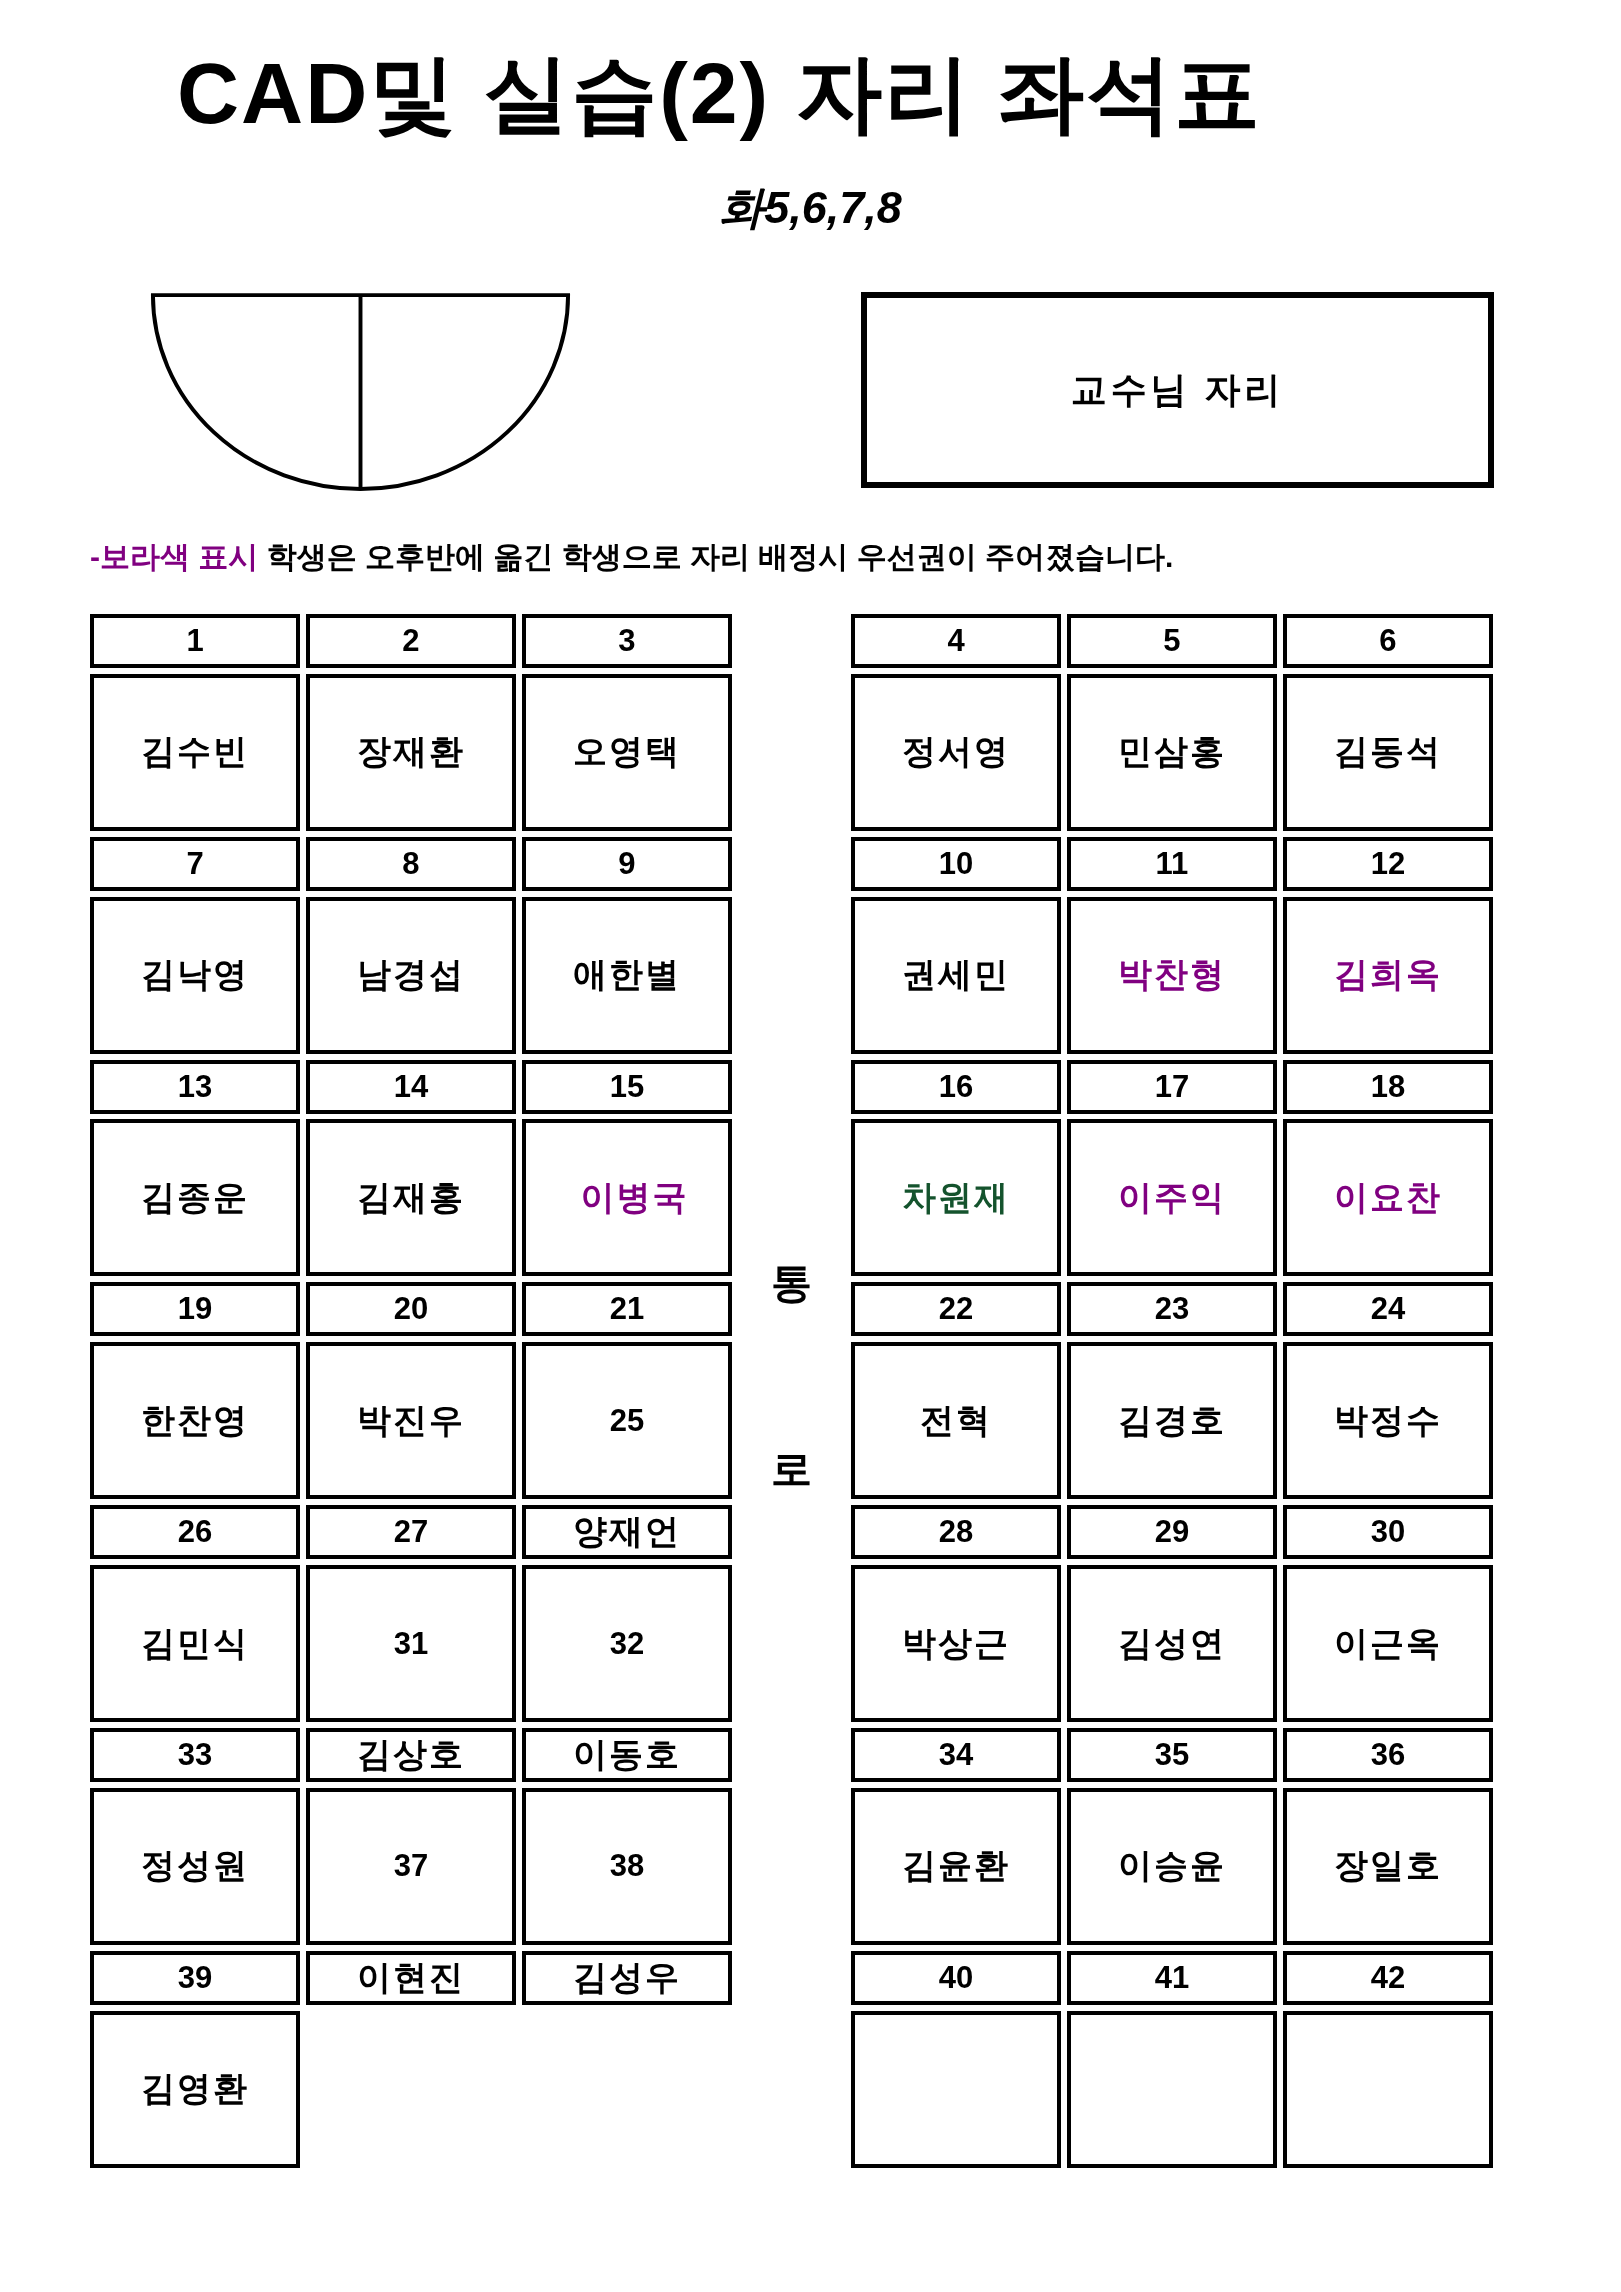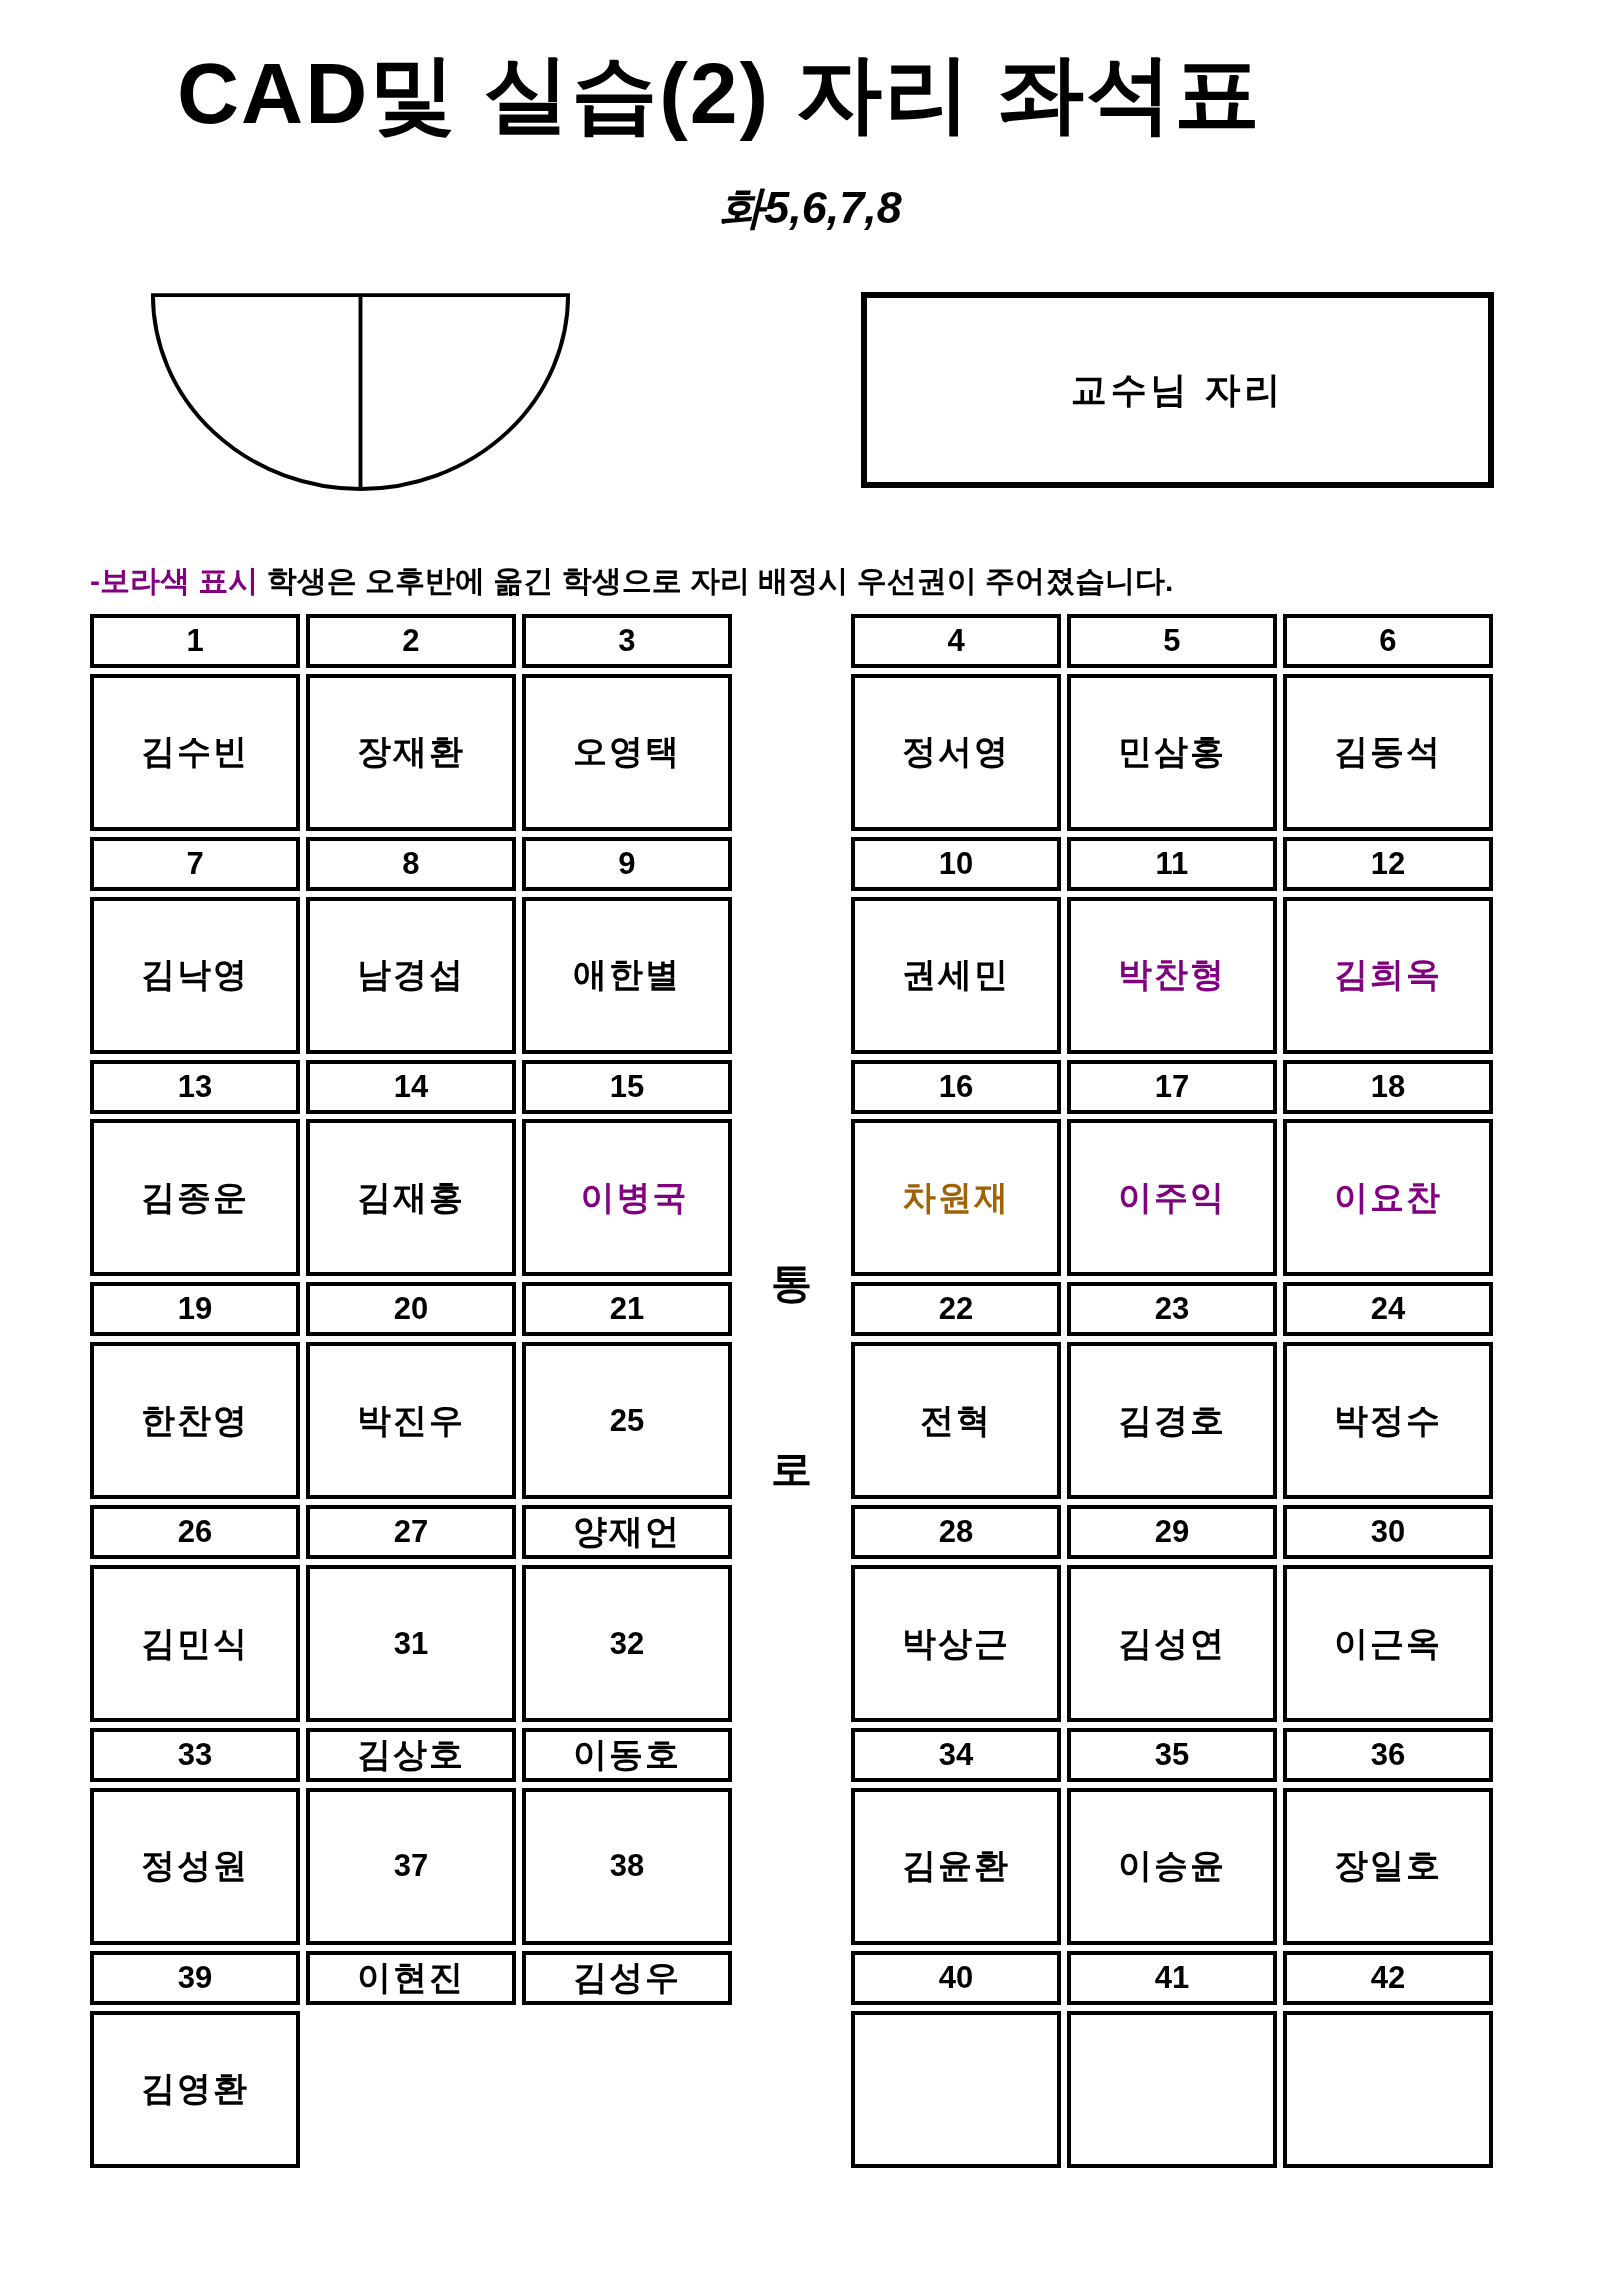--- a/index.html
+++ b/index.html
@@ -27,21 +27,21 @@
     position: absolute; left: 149px; top: 291px;
   }
   .prof-box {
     position: absolute; left: 861px; top: 292px;
     width: 621px; height: 184px;
     border: 6.9px solid #000;
     display: flex; align-items: center; justify-content: center;
     font-size: 36px; font-weight: 800; letter-spacing: 3.9px;
   }
   .note {
-    position: absolute; left: 90px; top: 561px;
+    position: absolute; left: 90px; top: 537px;
     font-size: 30px; font-weight: 800;
     margin: 0; white-space: nowrap;
   }
   .purple { color: #800080; }
   .blocks {
     position: absolute; left: 90px; top: 614px;
     display: flex;
   }
   .block {
     width: 642px;
@@ -147,21 +147,21 @@
       <div class="seat-name">김동석</div>
       <div class="seat-num">10</div>
       <div class="seat-num">11</div>
       <div class="seat-num">12</div>
       <div class="seat-name">권세민</div>
       <div class="seat-name purple" style="color: rgb(128, 0, 128);">박찬형</div>
       <div class="seat-name purple" style="color: rgb(128, 0, 128);">김희옥</div>
       <div class="seat-num">16</div>
       <div class="seat-num">17</div>
       <div class="seat-num">18</div>
-      <div class="seat-name purple" style="color: #a16207;">차원재</div>
+      <div class="seat-name purple" style="color: #14532d;">차원재</div>
       <div class="seat-name purple" style="color: rgb(128, 0, 128);">이주익</div>
       <div class="seat-name purple" style="color: rgb(128, 0, 128);">이요찬</div>
       <div class="seat-num">22</div>
       <div class="seat-num">23</div>
       <div class="seat-num">24</div>
       <div class="seat-name">전혁</div>
       <div class="seat-name">김경호</div>
       <div class="seat-name">박정수</div>
       <div class="seat-num">28</div>
       <div class="seat-num">29</div>

